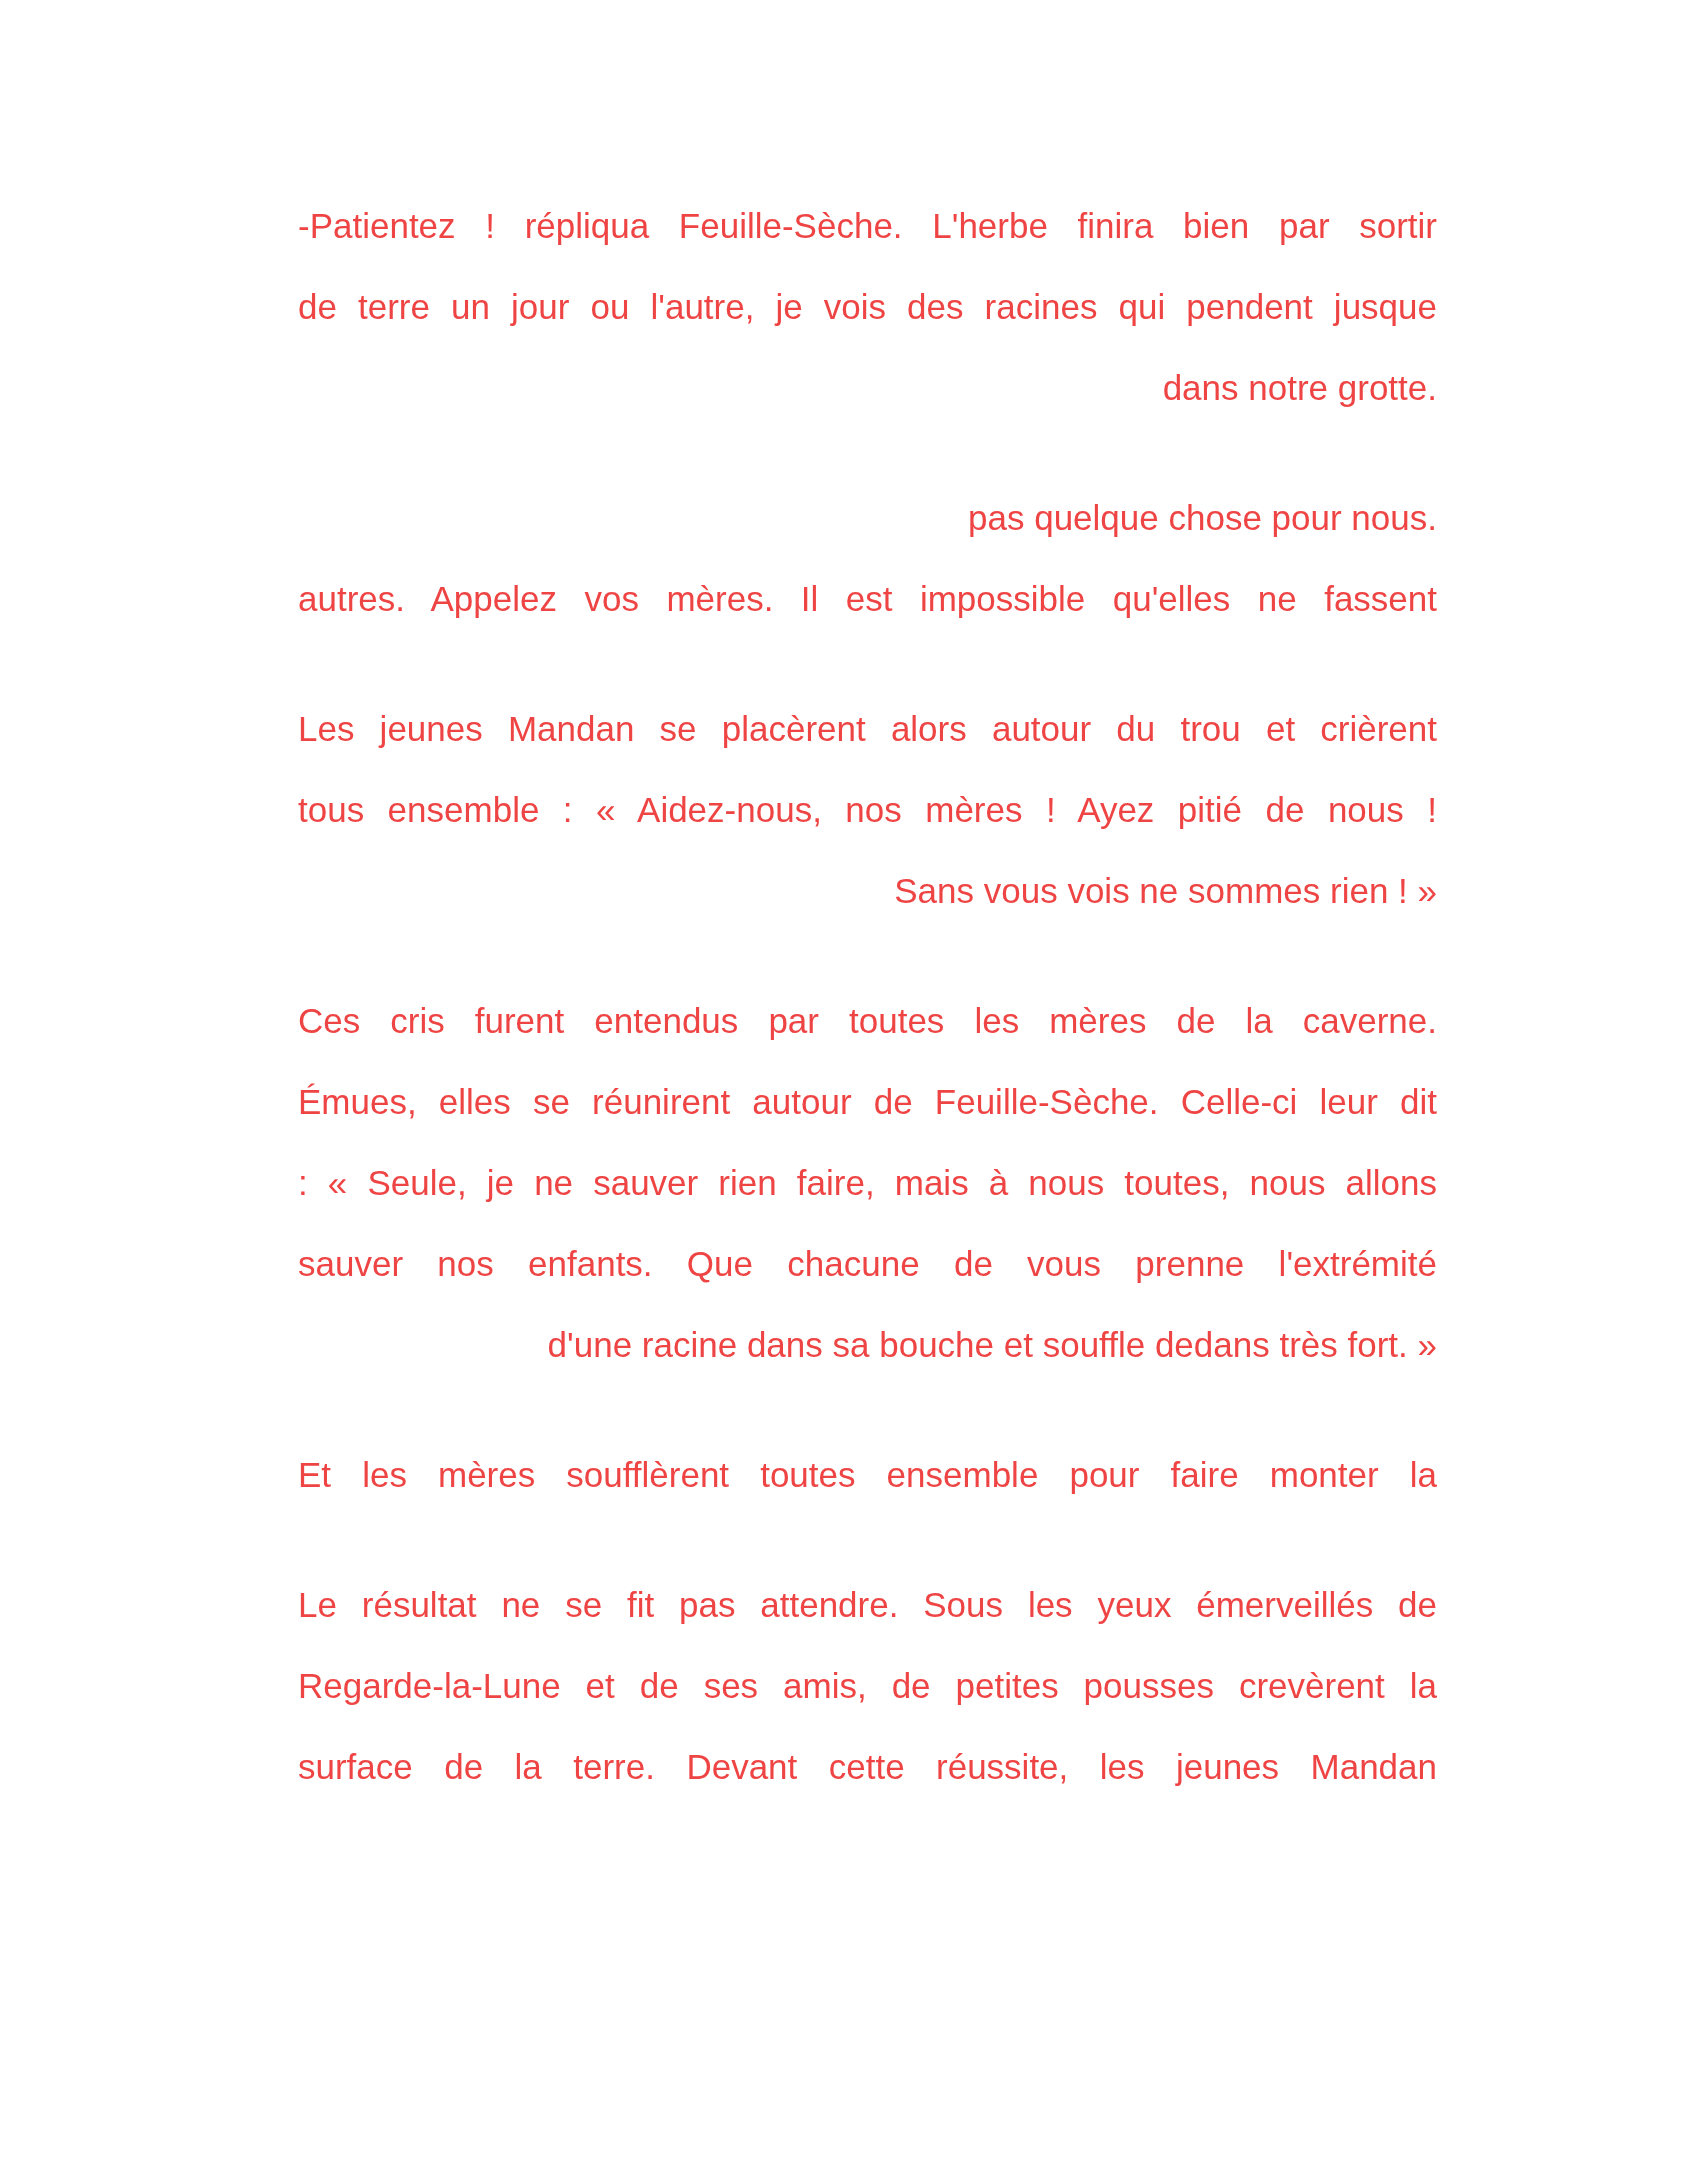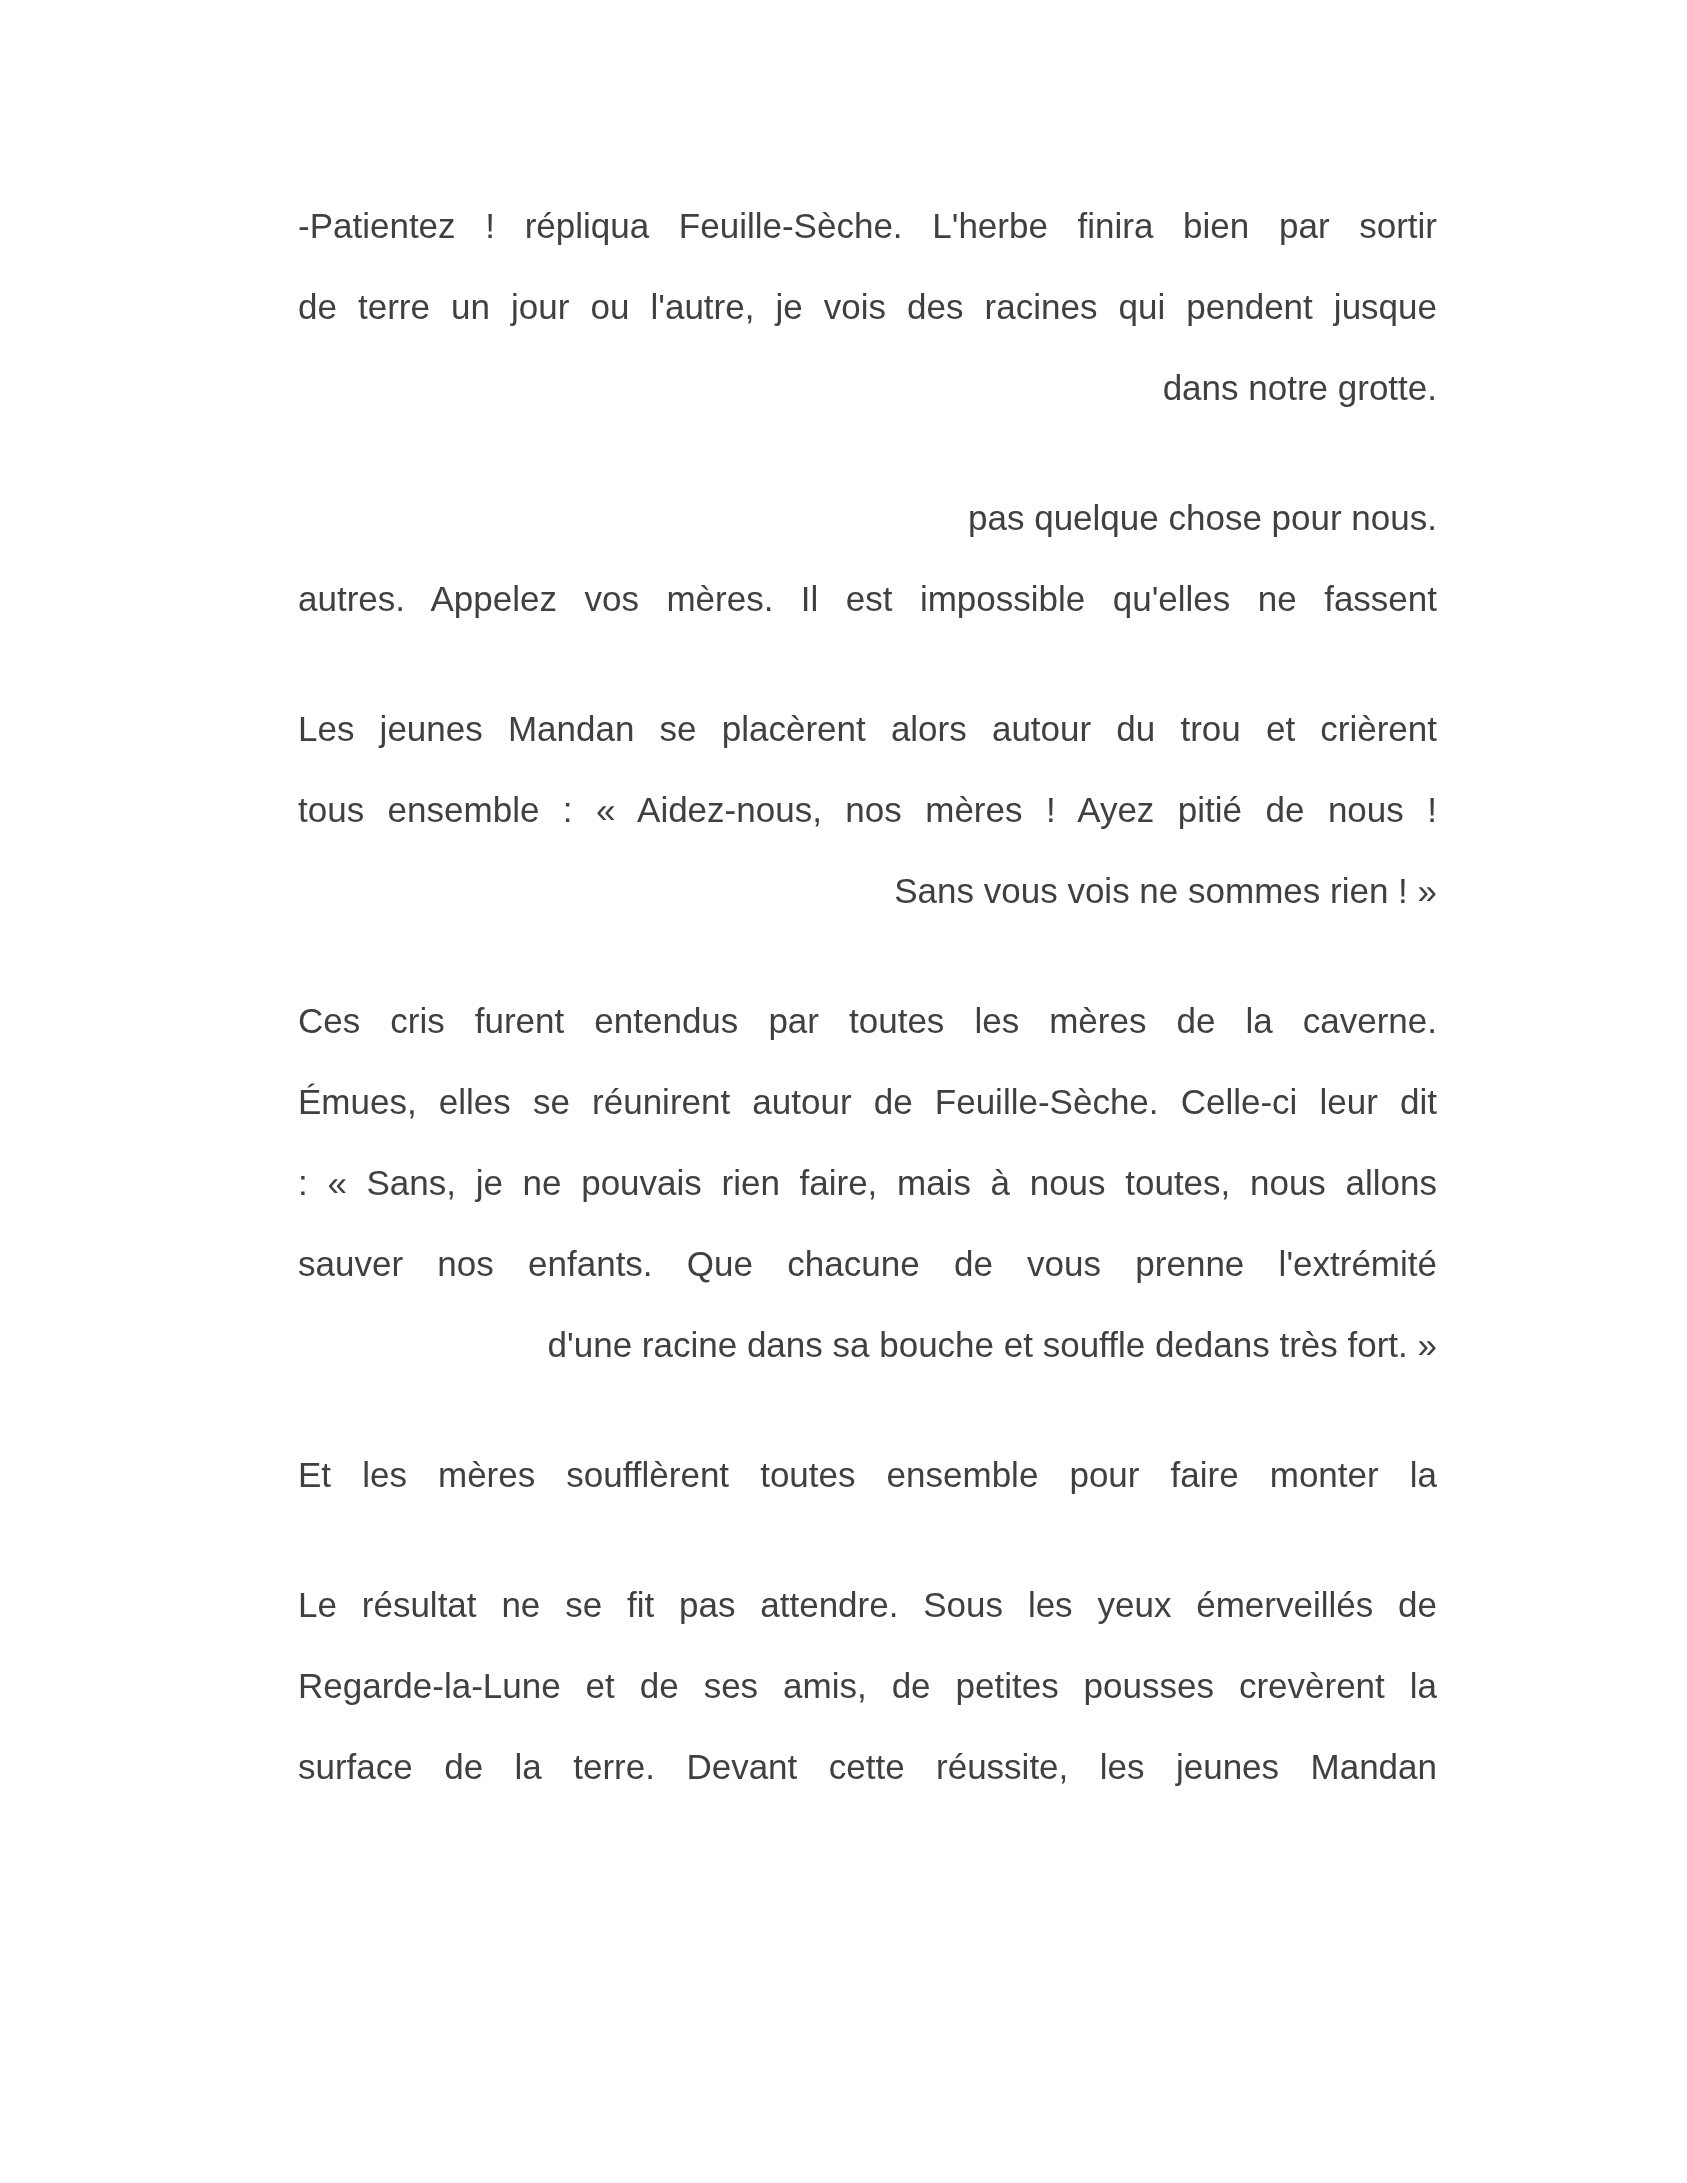--- a/index.html
+++ b/index.html
@@ -18,21 +18,21 @@
     top: 0;
     left: 0;
     width: 1687px;
     height: 2183px;
     background: #ffffff;
     box-sizing: border-box;
     padding: 185px 250px 0 298px;
   }
   .textblock {
     width: 1139px;
-    color: #404040;
+    color: #ef4444;
     font-family: "Liberation Sans", sans-serif;
     font-size: 35px;
     line-height: 81px;
   }
   .paragraph {
     margin: 0 0 49px 0;
   }
   .line {
     white-space: nowrap;
   }
@@ -64,21 +64,21 @@
 
     <div class="paragraph">
       <div class="line justify">Les jeunes Mandan se placèrent alors autour du trou et crièrent</div>
       <div class="line justify">tous ensemble : « Aidez-nous, nos mères ! Ayez pitié de nous !</div>
       <div class="line last">Sans vous vois ne sommes rien ! »</div>
     </div>
 
     <div class="paragraph">
       <div class="line justify">Ces cris furent entendus par toutes les mères de la caverne.</div>
       <div class="line justify">Émues, elles se réunirent autour de Feuille-Sèche. Celle-ci leur dit</div>
-      <div class="line justify">: « Sans, je ne pouvais rien faire, mais à nous toutes, nous allons</div>
+      <div class="line justify">: « Seule, je ne sauver rien faire, mais à nous toutes, nous allons</div>
       <div class="line justify">sauver nos enfants. Que chacune de vous prenne l'extrémité</div>
       <div class="line last">d'une racine dans sa bouche et souffle dedans très fort. »</div>
     </div>
 
     <div class="paragraph">
       <div class="line justify">Et les mères soufflèrent toutes ensemble pour faire monter la</div>
     </div>
 
     <div class="paragraph">
       <div class="line justify">Le résultat ne se fit pas attendre. Sous les yeux émerveillés de</div>

